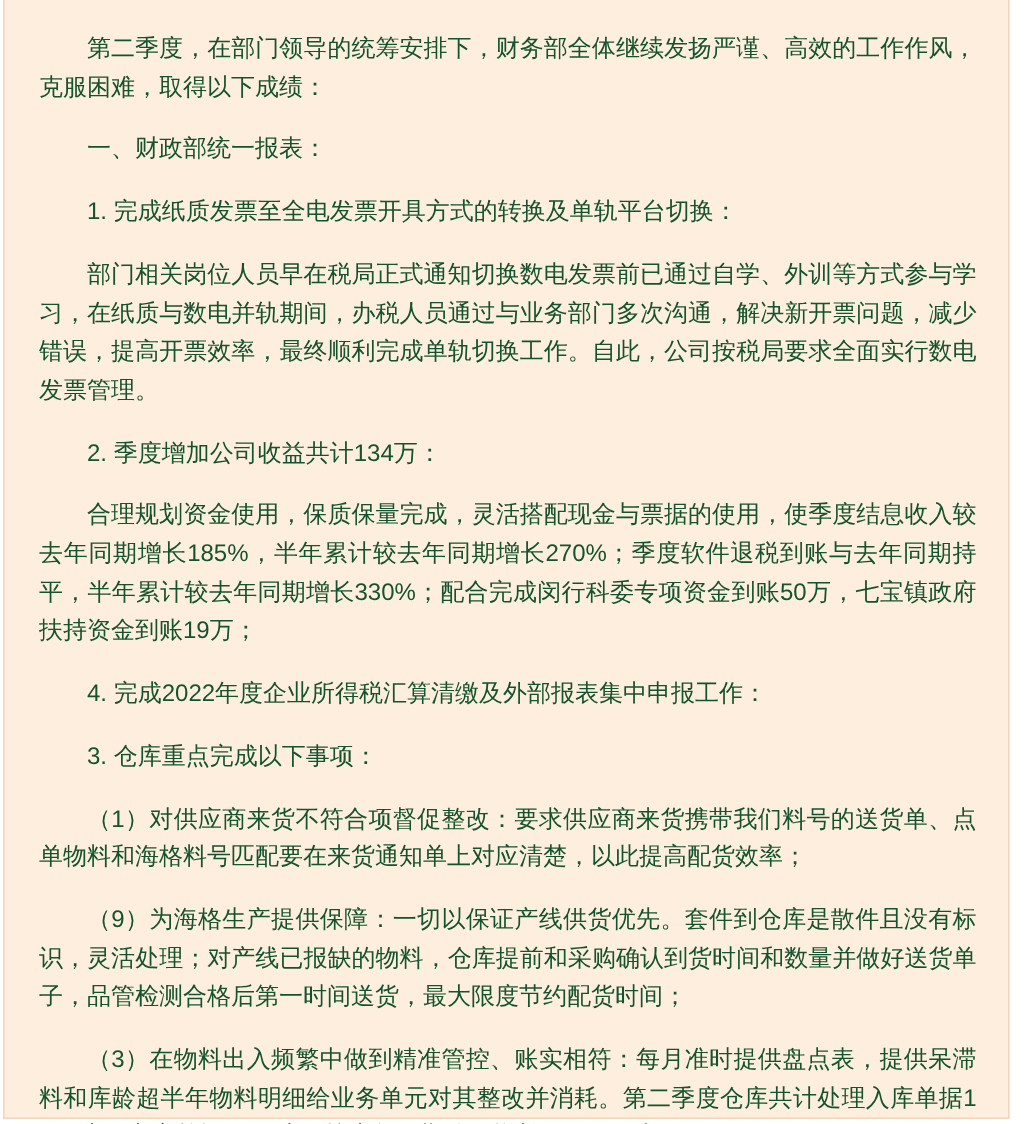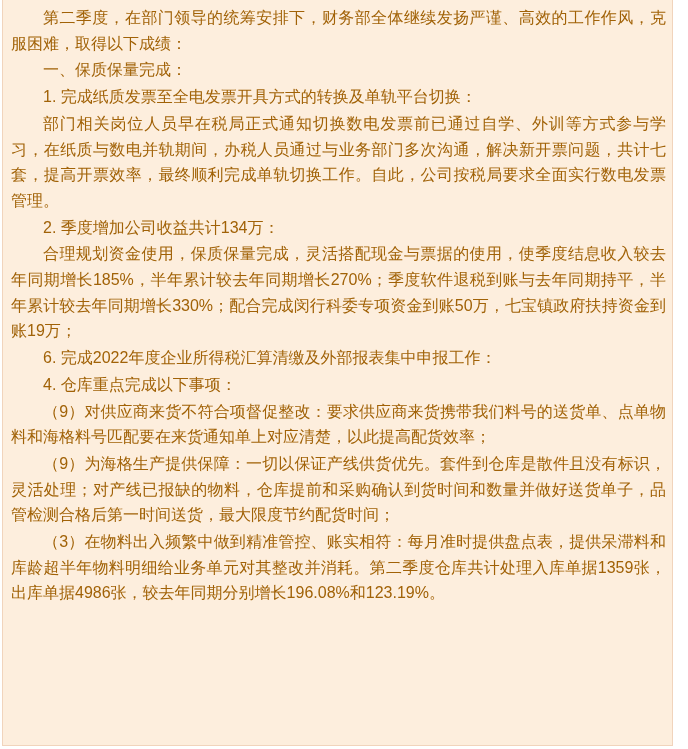--- a/index.html
+++ b/index.html
@@ -20,39 +20,39 @@
     top: -1px;
     width: 671px;
     height: 747px;
     background: #fdeedd;
     border: 1px solid #f1d4bc;
   }
   .doc-content {
     padding: 4px 5px 0 7px;
   }
   .doc-content p {
-    margin: 1px;
+    margin: 16px;
     text-indent: 2em;
     text-align: justify;
     font-size: 16px;
     line-height: 25.7px;
-    color: #a16207;
+    color: #14532d;
     word-break: break-all;
   }
 </style>
 </head>
 <body>
 
 <div class="doc-page">
   <div class="doc-content">
     <p>第二季度，在部门领导的统筹安排下，财务部全体继续发扬严谨、高效的工作作风，克服困难，取得以下成绩：</p>
-    <p>一、保质保量完成：</p>
+    <p>一、财政部统一报表：</p>
     <p>1. 完成纸质发票至全电发票开具方式的转换及单轨平台切换：</p>
-    <p>部门相关岗位人员早在税局正式通知切换数电发票前已通过自学、外训等方式参与学习，在纸质与数电并轨期间，办税人员通过与业务部门多次沟通，解决新开票问题，共计七套，提高开票效率，最终顺利完成单轨切换工作。自此，公司按税局要求全面实行数电发票管理。</p>
+    <p>部门相关岗位人员早在税局正式通知切换数电发票前已通过自学、外训等方式参与学习，在纸质与数电并轨期间，办税人员通过与业务部门多次沟通，解决新开票问题，减少错误，提高开票效率，最终顺利完成单轨切换工作。自此，公司按税局要求全面实行数电发票管理。</p>
     <p>2. 季度增加公司收益共计134万：</p>
     <p>合理规划资金使用，保质保量完成，灵活搭配现金与票据的使用，使季度结息收入较去年同期增长185%，半年累计较去年同期增长270%；季度软件退税到账与去年同期持平，半年累计较去年同期增长330%；配合完成闵行科委专项资金到账50万，七宝镇政府扶持资金到账19万；</p>
-    <p>6. 完成2022年度企业所得税汇算清缴及外部报表集中申报工作：</p>
-    <p>4. 仓库重点完成以下事项：</p>
-    <p>（9）对供应商来货不符合项督促整改：要求供应商来货携带我们料号的送货单、点单物料和海格料号匹配要在来货通知单上对应清楚，以此提高配货效率；</p>
+    <p>4. 完成2022年度企业所得税汇算清缴及外部报表集中申报工作：</p>
+    <p>3. 仓库重点完成以下事项：</p>
+    <p>（1）对供应商来货不符合项督促整改：要求供应商来货携带我们料号的送货单、点单物料和海格料号匹配要在来货通知单上对应清楚，以此提高配货效率；</p>
     <p>（9）为海格生产提供保障：一切以保证产线供货优先。套件到仓库是散件且没有标识，灵活处理；对产线已报缺的物料，仓库提前和采购确认到货时间和数量并做好送货单子，品管检测合格后第一时间送货，最大限度节约配货时间；</p>
     <p>（3）在物料出入频繁中做到精准管控、账实相符：每月准时提供盘点表，提供呆滞料和库龄超半年物料明细给业务单元对其整改并消耗。第二季度仓库共计处理入库单据1359张，出库单据4986张，较去年同期分别增长196.08%和123.19%。</p>
   </div>
 </div>
 
 </body></html>

